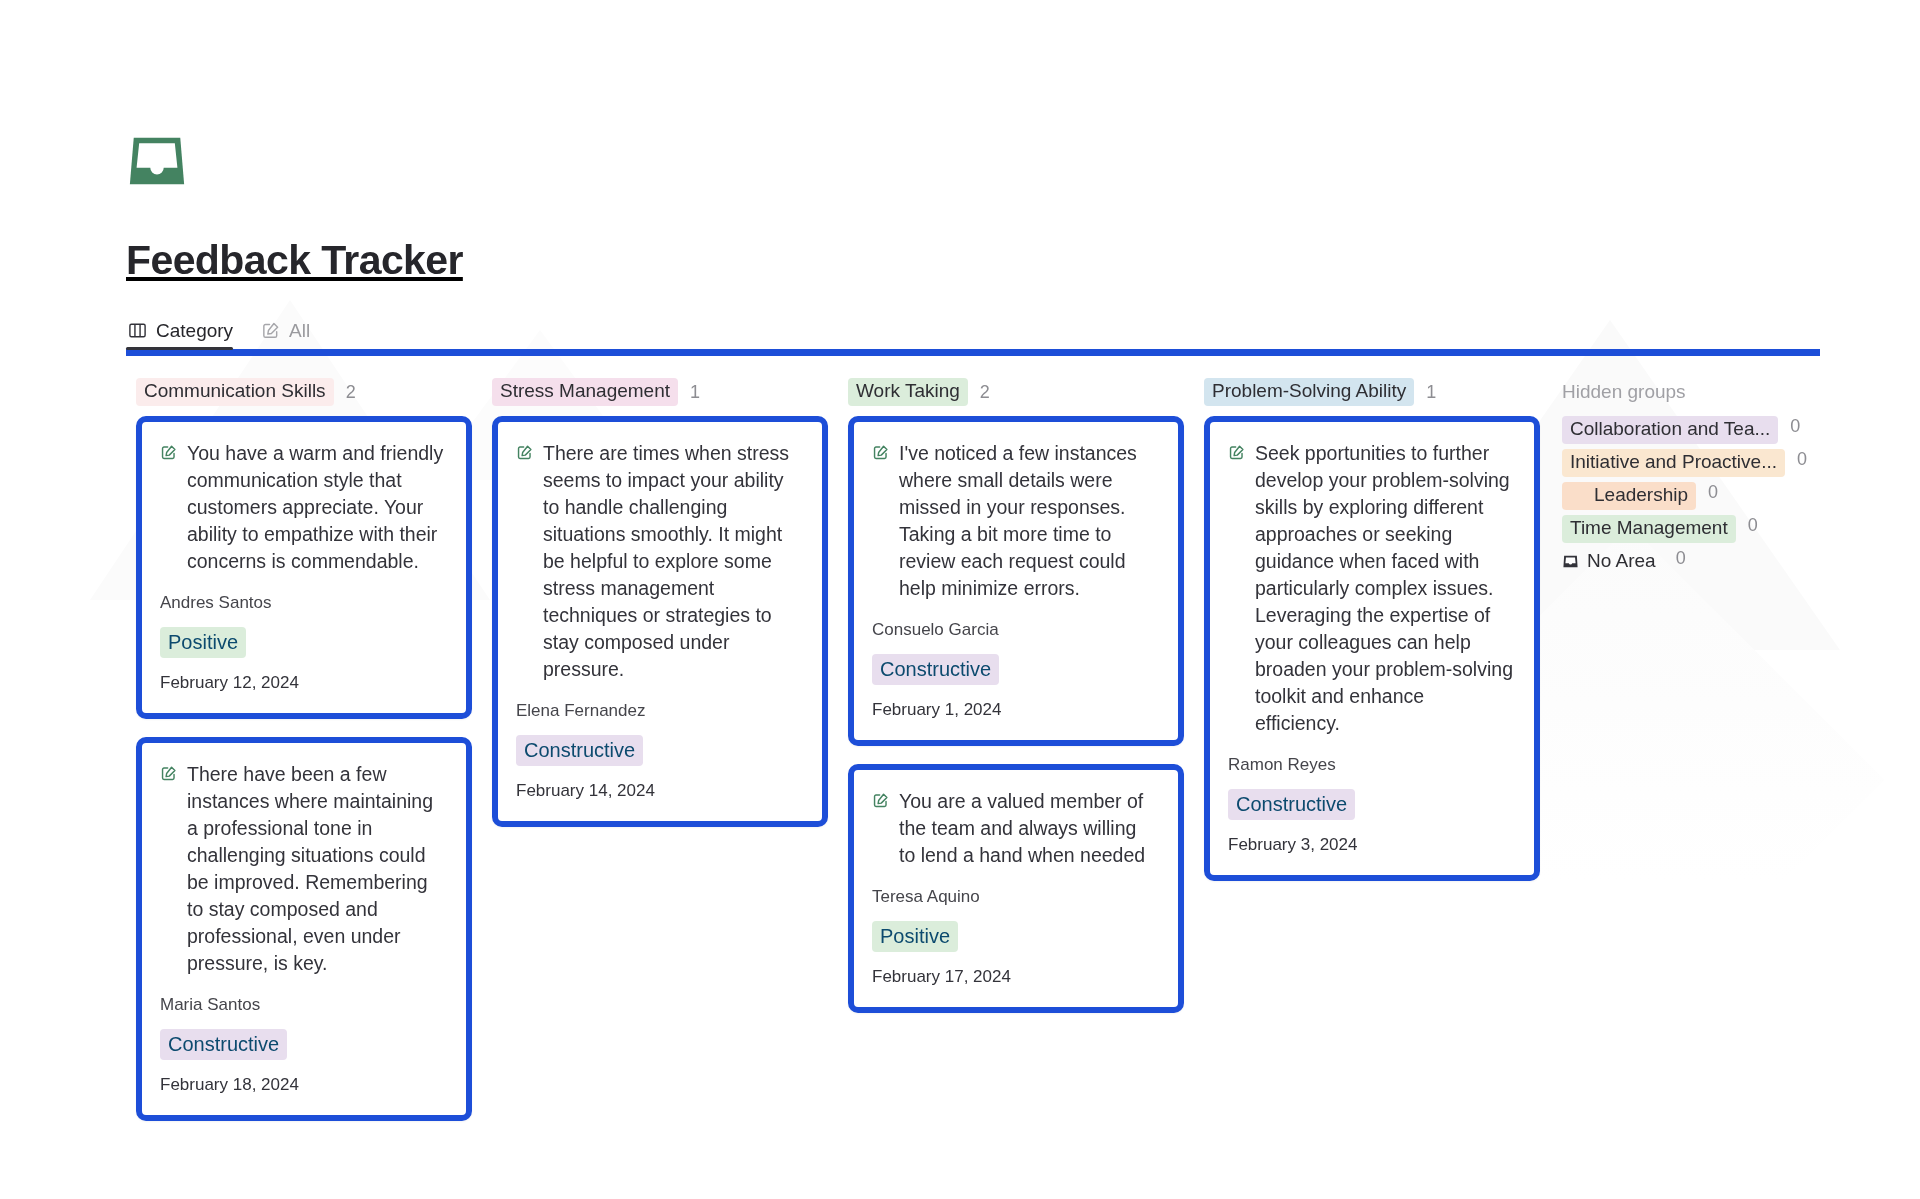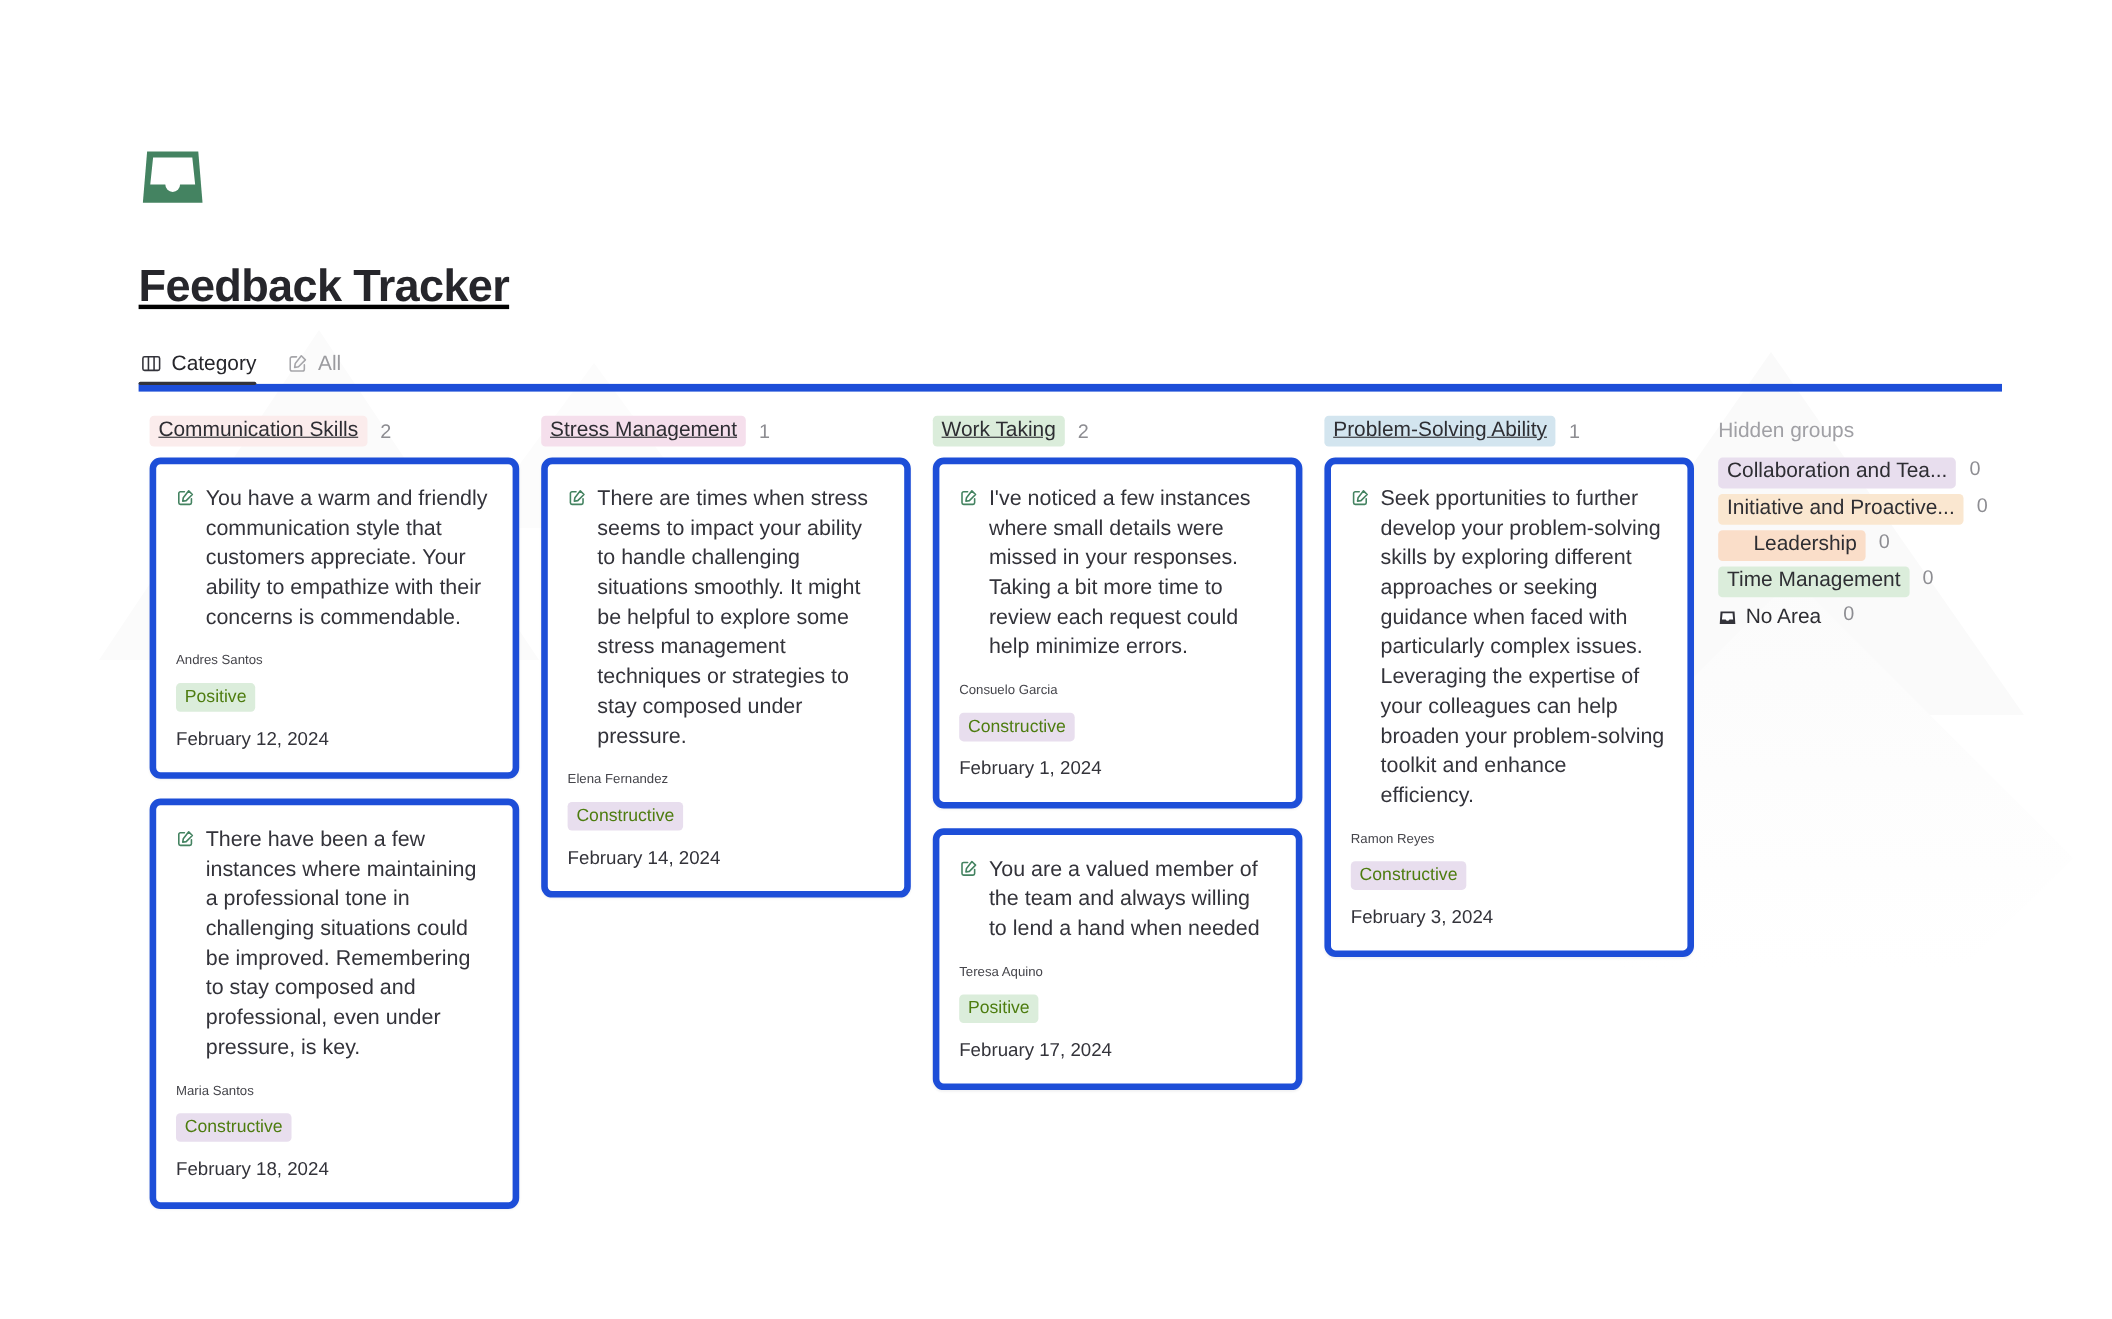--- a/index.html
+++ b/index.html
@@ -145,21 +145,20 @@
     padding-left: 10px;
     margin-bottom: 10px;
   }
   .col-chip {
     font-size: 19px;
     color: #2e2e33;
     padding: 2px 8px 3px 8px;
     border-radius: 4px;
     line-height: 1.2;
     white-space: nowrap;
-    text-decoration: underline;
   }
   .col-count {
     font-size: 18px;
     color: #8d8d92;
   }
 
   .card {
     background: #ffffff;
     border: 6px solid #1d4ed8;
     border-radius: 10px;
@@ -179,29 +178,29 @@
   }
   .card-icon svg { display: block; }
 
   .card-text {
     font-size: 19.5px;
     line-height: 27px;
     color: #33333a;
   }
 
   .card-author {
-    font-size: 12px;
+    font-size: 17px;
     color: #45454b;
     margin-top: 18px;
   }
 
   .card-tag {
     display: inline-block;
-    font-size: 16px;
-    color: #4d7c0f;
+    font-size: 20px;
+    color: #0c4a6e;
     padding: 3px 8px 4px 8px;
     border-radius: 4px;
     margin-top: 14px;
     line-height: 1.2;
   }
 
   .card-date {
     font-size: 17px;
     color: #33333a;
     margin-top: 15px;

